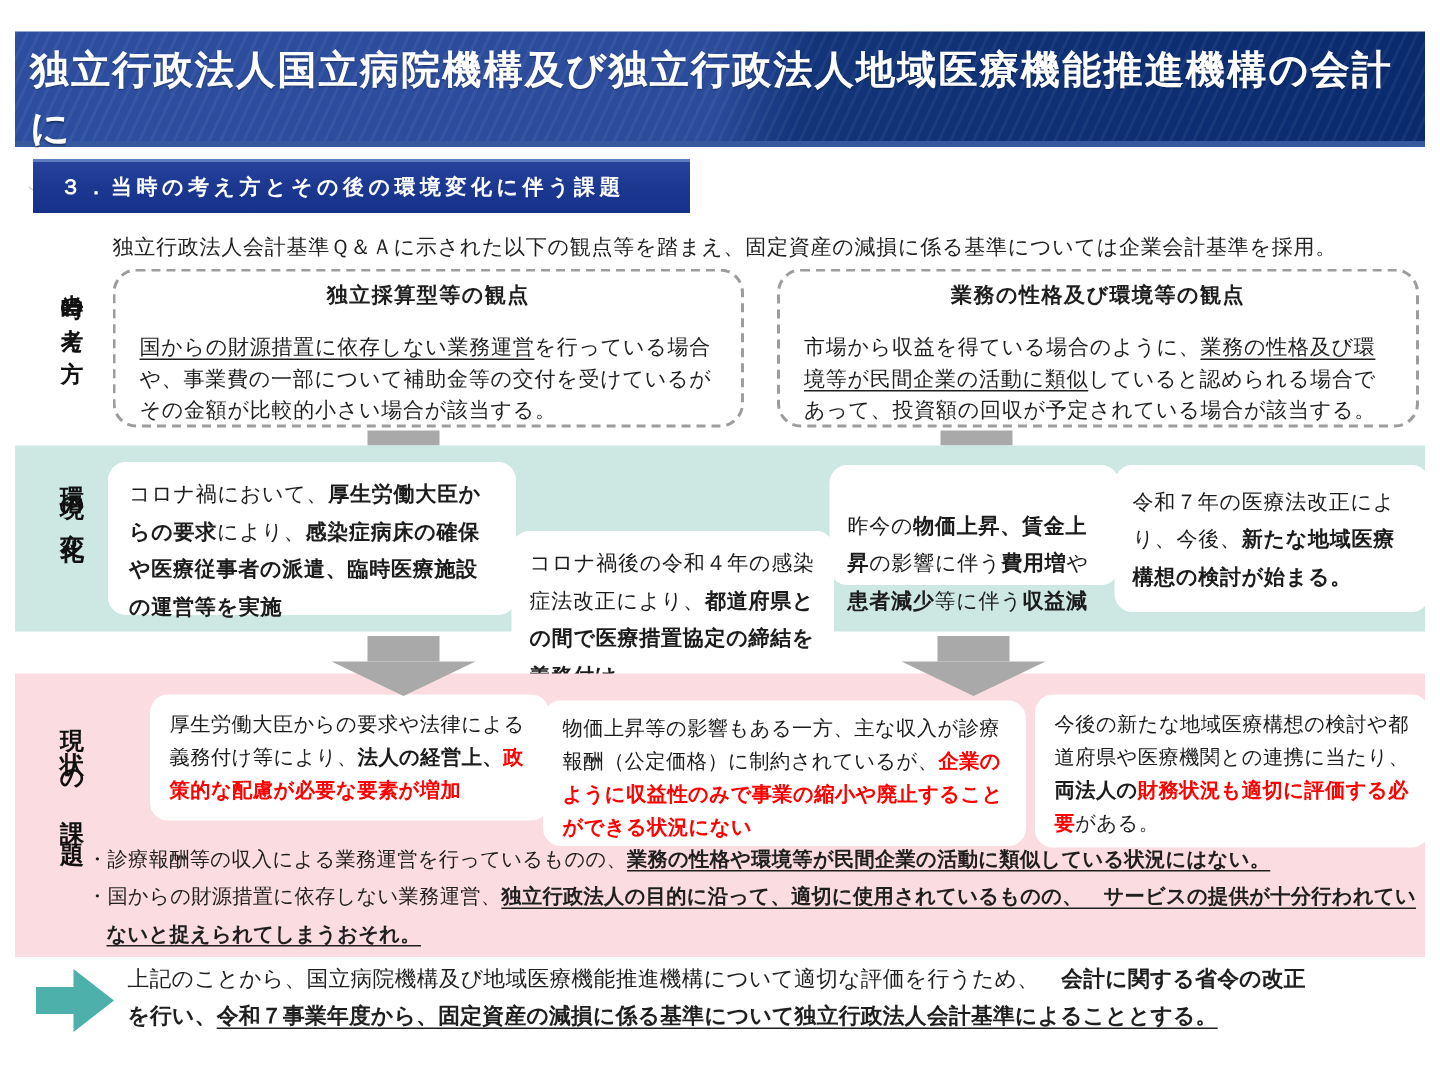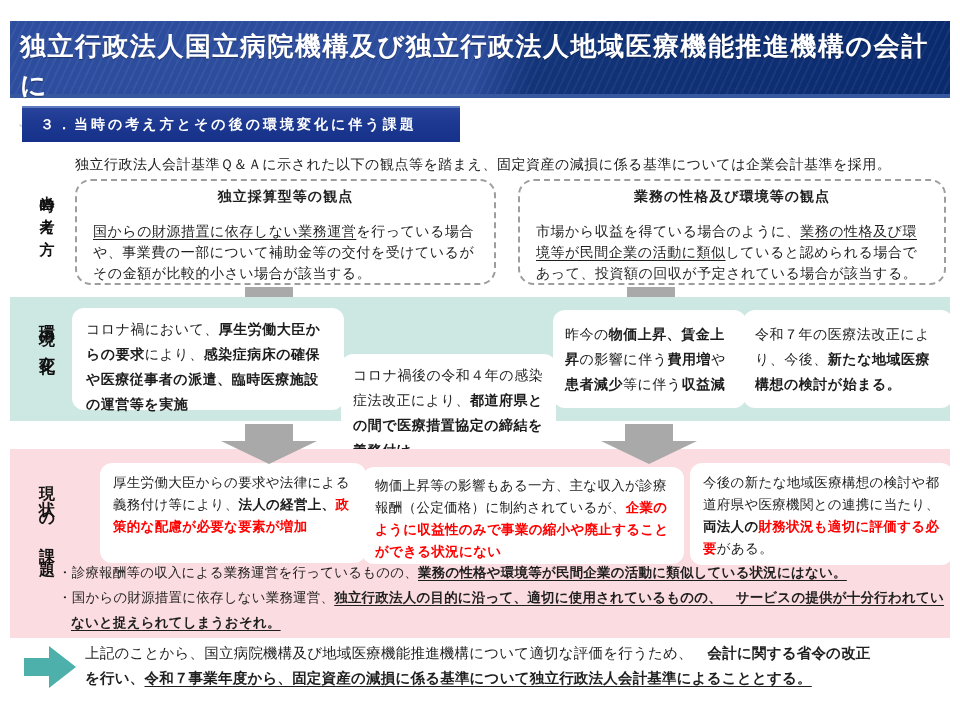--- a/index.html
+++ b/index.html
@@ -73,33 +73,33 @@
   .band-env {
     position:absolute; left:10px; top:297px; width:940px; height:124px;
     background:var(--teal-band,#cde7e3);
   }
   .env-box {
     position:absolute; background:#fff; border-radius:12px;
     font-size:14px; line-height:1.78; letter-spacing:0.5px; color:#1c1c1c;
   }
   .env-1 { left:62px;  top:11px; width:272px; height:102px; padding:9px 14px; }
   .env-2 { left:331px; top:11px; width:215px; height:106px; padding:9px 12px;margin-top:46px; }
-  .env-3 { left:543px; top:13px; width:193px; height:98px;  padding:12px 12px; }
+  .env-3 { left:543px; top:13px; width:193px; height:80px;  padding:28px 12px; }
   .env-4 { left:733px; top:13px; width:210px; height:98px;  padding:12px 12px; }
 
   
   .band-issue {
     position:absolute; left:10px; top:449px; width:940px; height:189px;
     background:var(--pink-band,#fbdce0);
   }
   .issue-box {
     position:absolute; background:#fff; border-radius:12px;
     font-size:13.5px; line-height:1.62; letter-spacing:0.3px; color:#1c1c1c;
   }
-  .issue-1 { left:90px;  top:14px; width:266px; height:100px; padding:9px 13px; }
+  .issue-1 { left:90px;  top:14px; width:266px; height:84px; padding:9px 13px; }
   .issue-2 { left:352px; top:18px; width:322px; height:97px;  padding:8px 13px; }
   .issue-3 { left:680px; top:14px; width:263px; height:102px; padding:9px 13px; }
 
   .issue-bullets { position:absolute; left:48px; top:112px; width:898px; font-size:13.5px; line-height:1.85; }
   .bullet { padding-left:13px; text-indent:-13px; letter-spacing:0.2px; }
 
   
   .conclusion-arrow { position:absolute; left:24px; top:646px; }
   .conclusion-text {
     position:absolute; left:85px; top:641px; width:795px;

